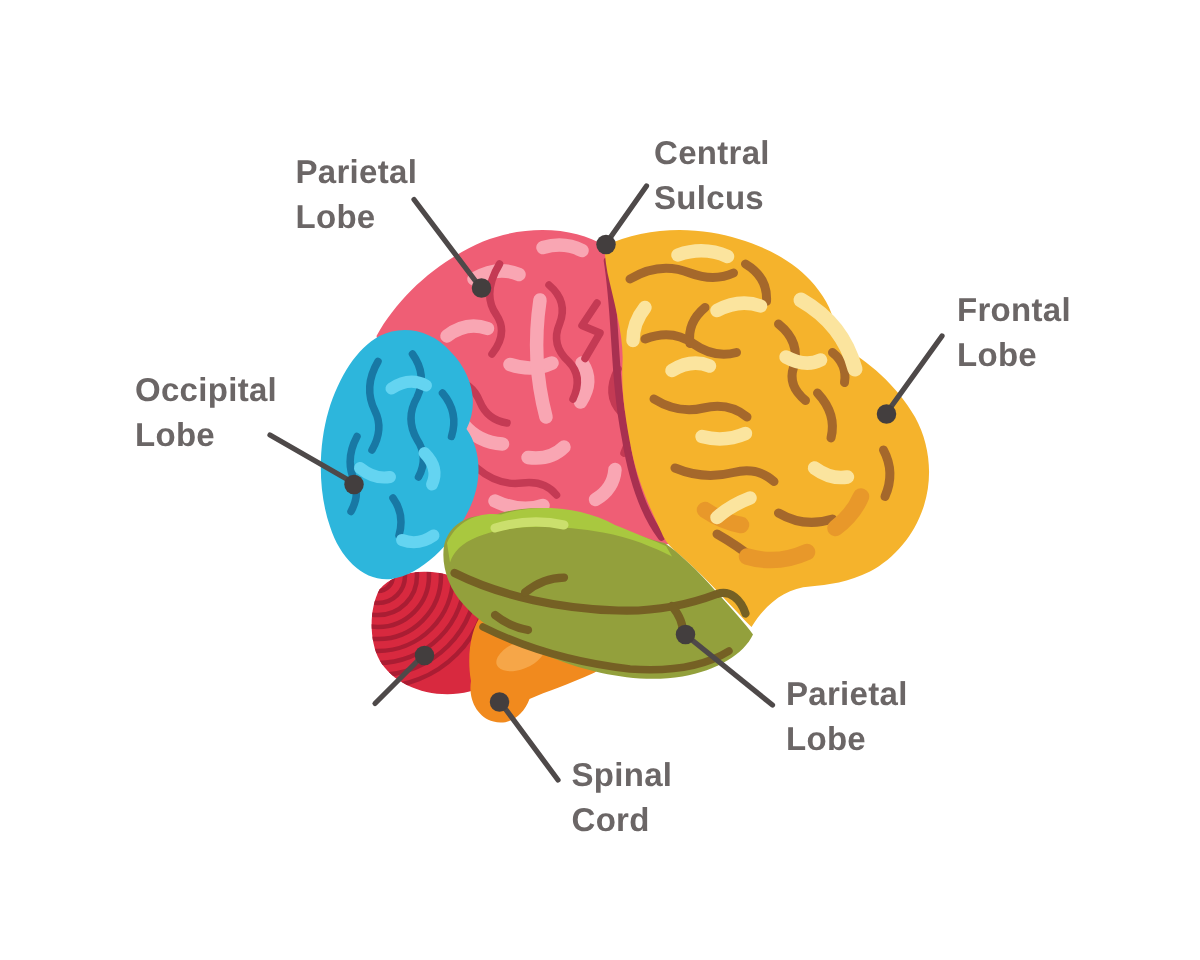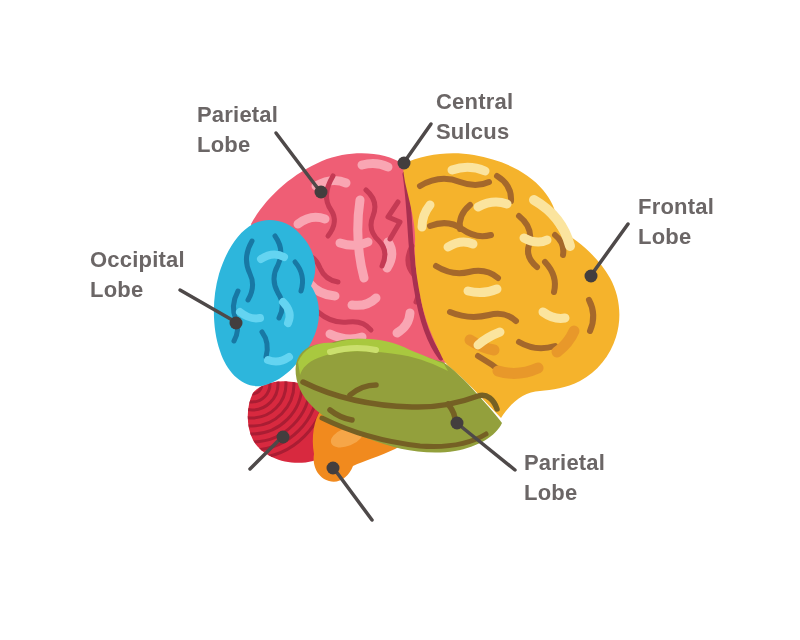--- a/index.html
+++ b/index.html
@@ -157,16 +157,18 @@
   </svg>
 
   <div class="label lbl-parietal">Parietal
 Lobe</div>
   <div class="label lbl-central">Central
 Sulcus</div>
   <div class="label lbl-frontal">Frontal
 Lobe</div>
   <div class="label lbl-occipital">Occipital
 Lobe</div>
+  <div class="label lbl-spinal">Spinal
+Cord</div>
   <div class="label lbl-temporal">Parietal
 Lobe</div>
 
 </div>
 
 </body></html>

